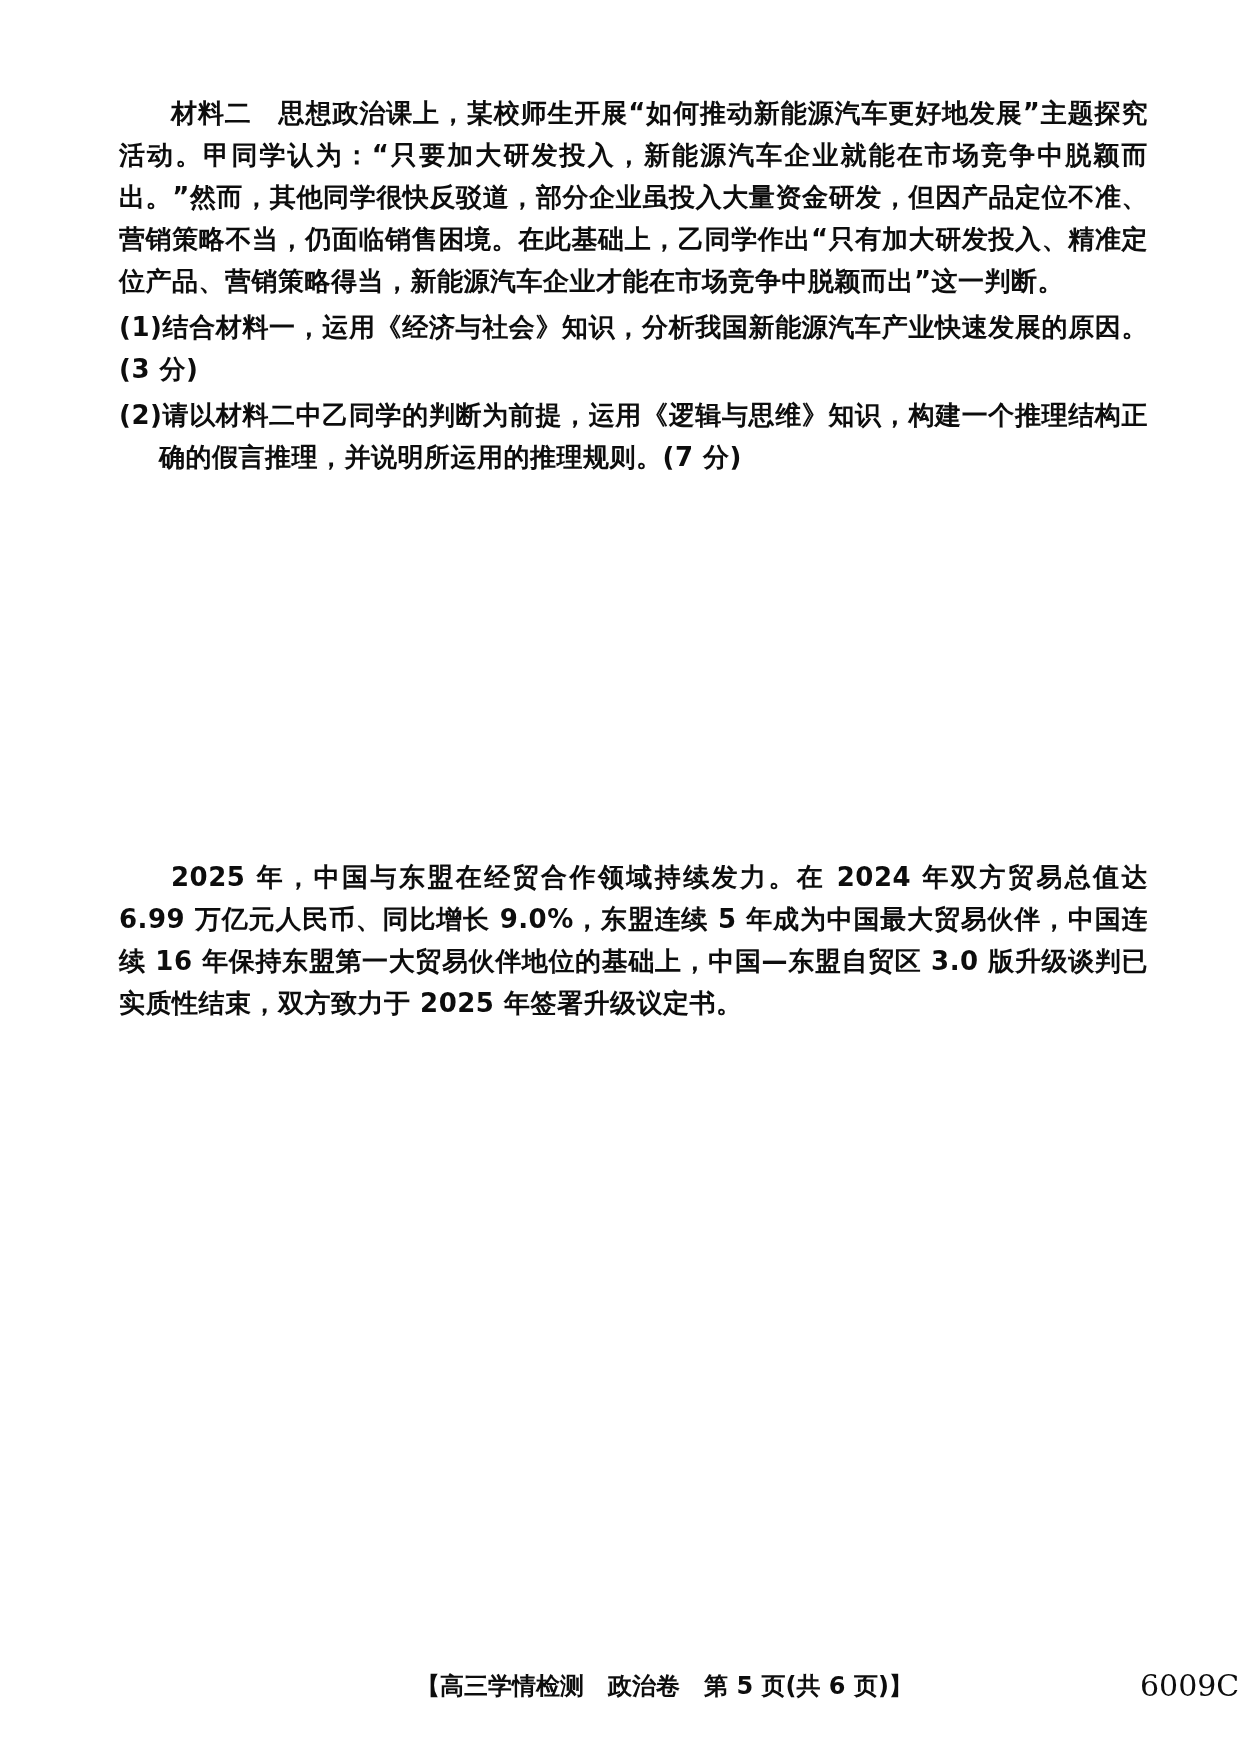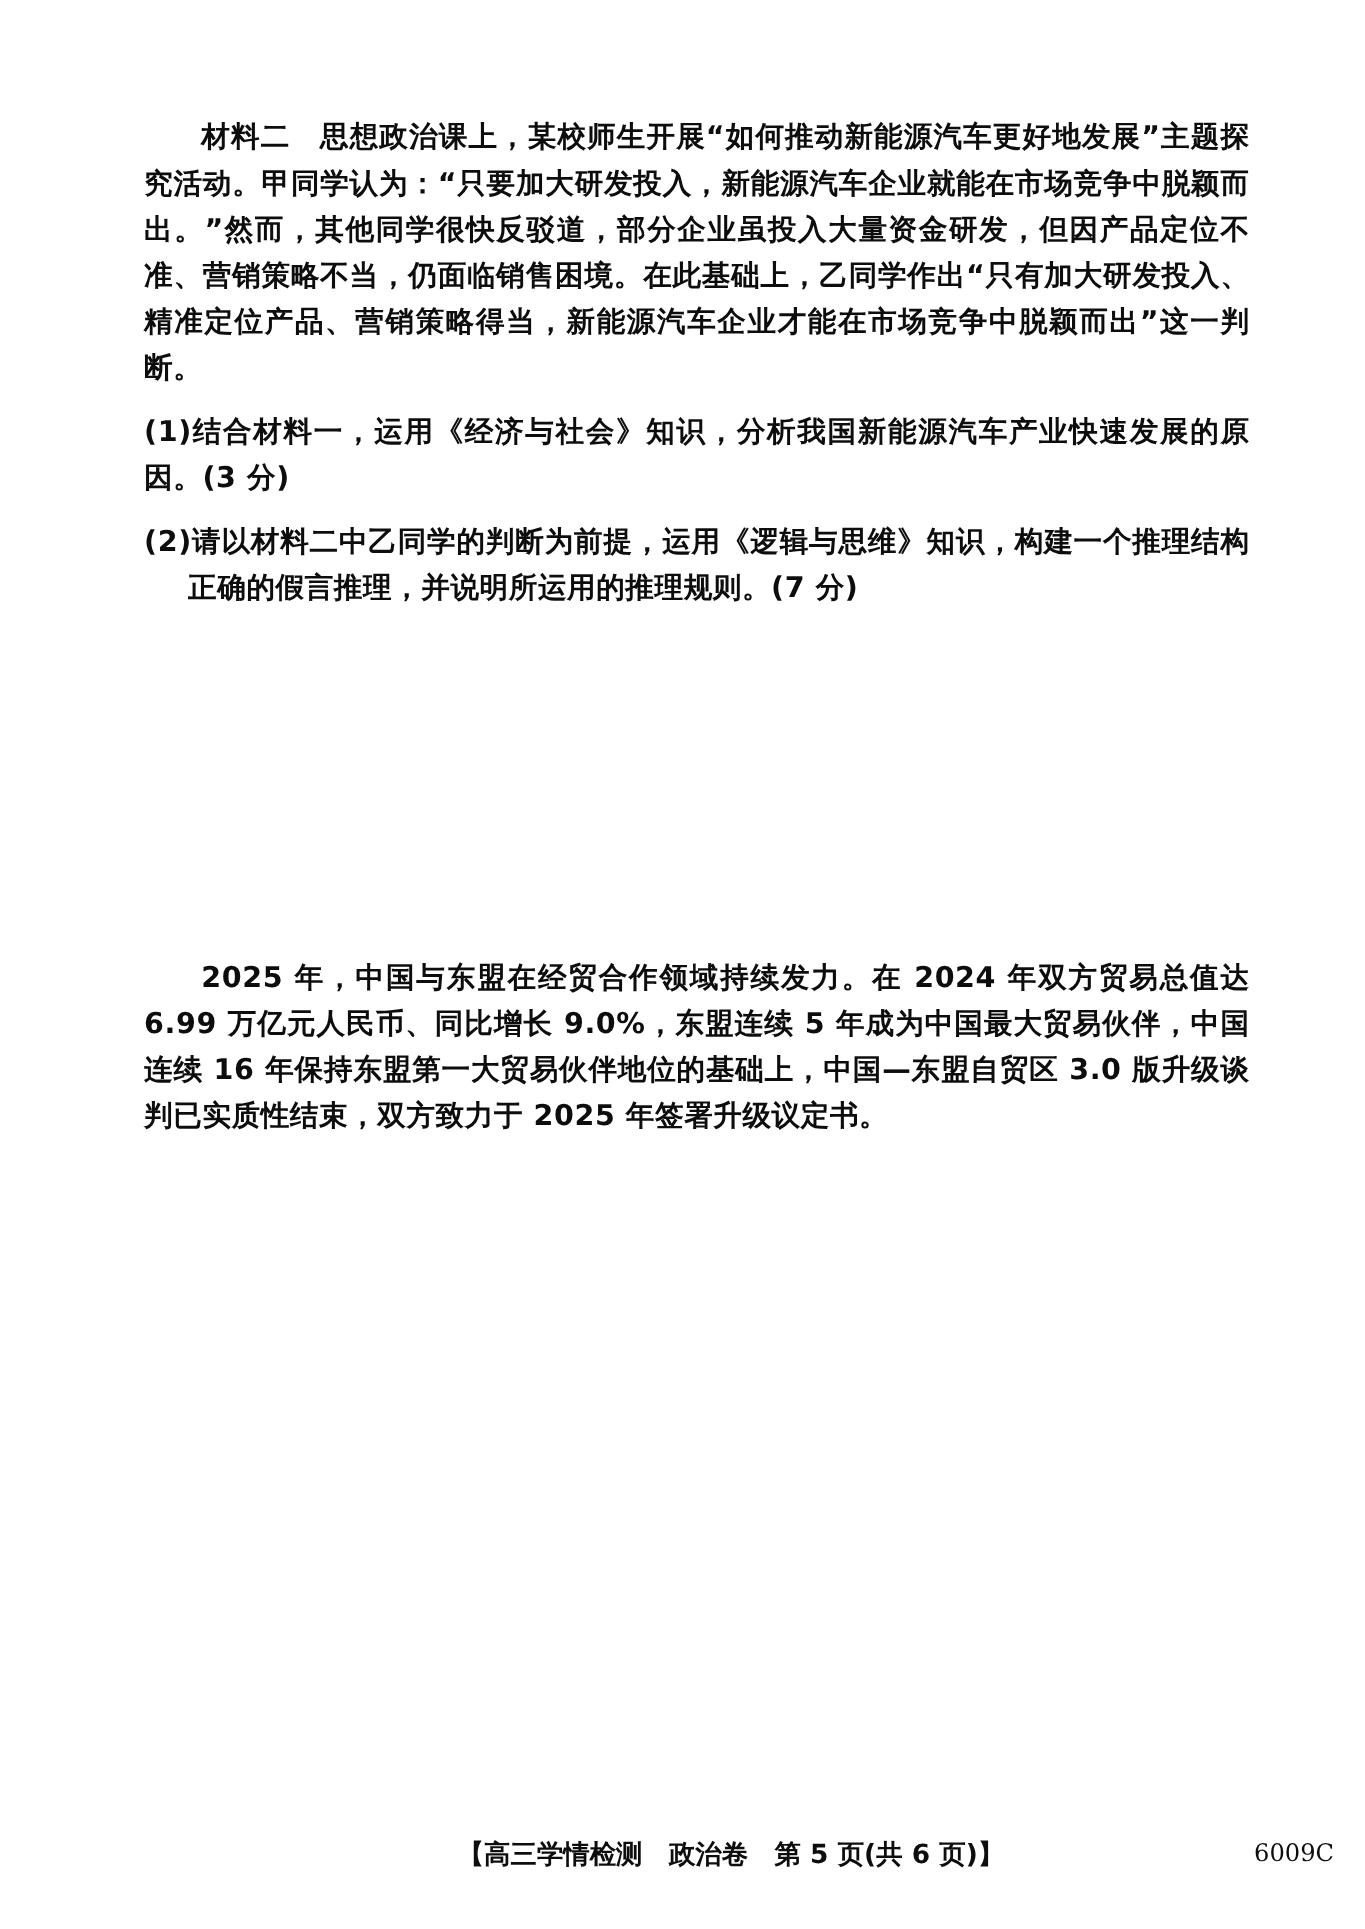--- a/index.html
+++ b/index.html
@@ -22,21 +22,21 @@
     left: 115px;
     width: 1037px;
     font-size: 26px;
     line-height: 42px;
     text-align: justify;
     letter-spacing: 0.5px;
   }
   #q17-block { top: 88px; }
   #q18-block { top: 852px; }
   p {
-    margin: 16px;
+    margin: 4px;
     padding: 0;
   }
   .para-indent {
     text-indent: 2em;
   }
   .hanging {
     padding-left: 40px;
     text-indent: -40px;
   }
   .q18-head {
@@ -62,21 +62,21 @@
     left: 0;
     width: 1241px;
     text-align: center;
   }
   .footer-code {
     position: absolute;
     left: 1096px;
     top: 0;
     font-family: "DejaVu Serif", "Liberation Serif", serif;
     font-weight: 400;
-    font-size: 22px;
+    font-size: 30px;
   }
 </style>
 </head>
 <body>
 
 <div class="page">
 
   <div class="textblock" id="q17-block">
     <p class="para-indent">材料二　思想政治课上，某校师生开展“如何推动新能源汽车更好地发展”主题探究活动。甲同学认为：“只要加大研发投入，新能源汽车企业就能在市场竞争中脱颖而出。”然而，其他同学很快反驳道，部分企业虽投入大量资金研发，但因产品定位不准、营销策略不当，仍面临销售困境。在此基础上，乙同学作出“只有加大研发投入、精准定位产品、营销策略得当，新能源汽车企业才能在市场竞争中脱颖而出”这一判断。</p>
     <p>(1)结合材料一，运用《经济与社会》知识，分析我国新能源汽车产业快速发展的原因。(3 分)</p>

